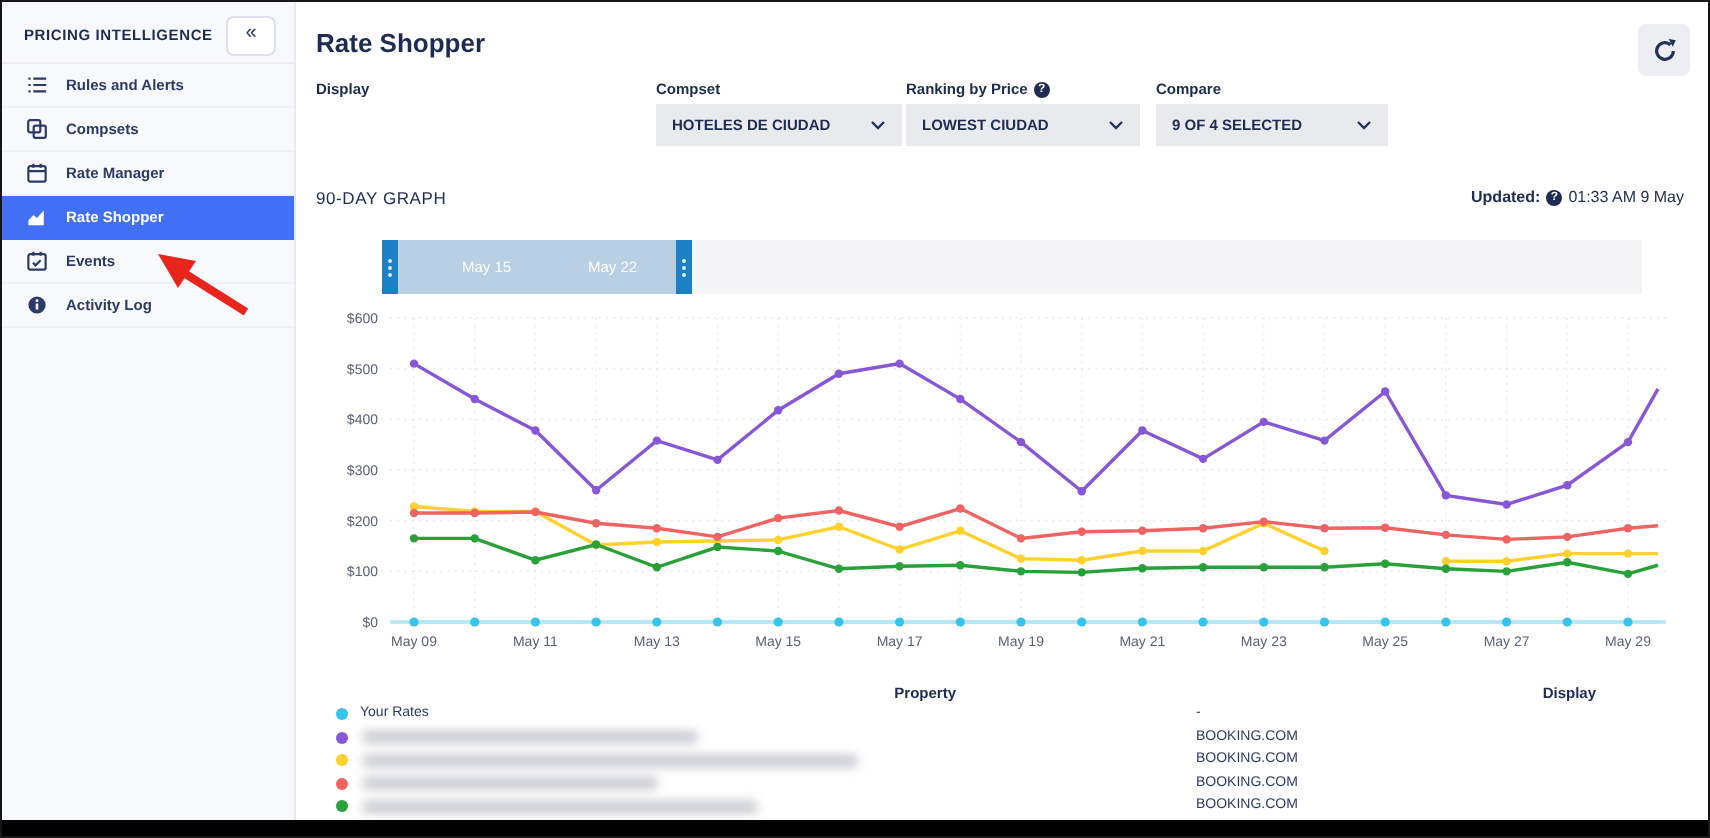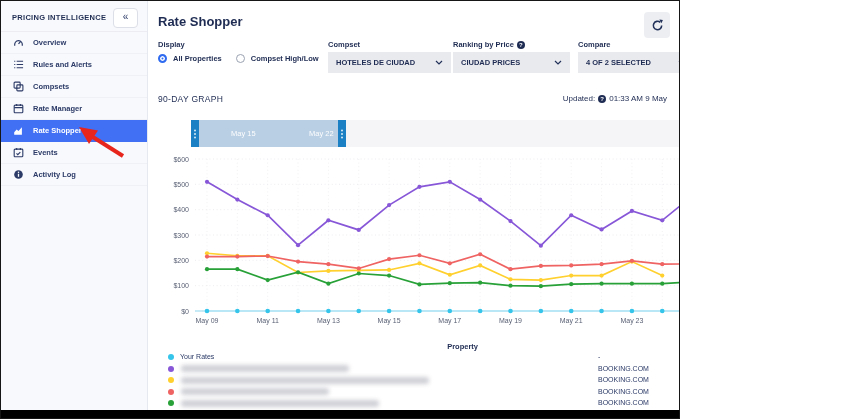--- a/index.html
+++ b/index.html
@@ -1,16 +1,16 @@
 <!DOCTYPE html>
 <html><head>
 <meta charset="utf-8">
 <style>
   html,body{margin:0;padding:0;background:#fff;}
-  .frame{position:relative;width:680px;height:419px;box-sizing:border-box;border:1px solid #161616;
+  .frame{position:relative;width:855px;height:419px;box-sizing:border-box;border:1px solid #161616;
          background:#3b82f6;font-family:"Liberation Sans",sans-serif;overflow:hidden;}
   .bottom-bar{position:absolute;left:0;right:0;bottom:0;height:8px;background:#000;z-index:40;}
 
   
   .sidebar{position:absolute;left:0;top:0;width:147px;height:411px;background:#f8f9fc;
            border-right:1px solid #e7e9f0;box-sizing:border-box;z-index:5;}
   .sb-title{position:absolute;left:11px;top:12px;font-size:7.5px;font-weight:bold;color:#1e2b52;letter-spacing:.3px;}
   .collapse-btn{position:absolute;right:9px;top:7px;width:23px;height:18px;background:#fff;border:1px solid #dcdfe8;
            border-radius:4px;color:#2b3a67;font-size:10px;line-height:16px;text-align:center;cursor:pointer;}
   .sb-divider{position:absolute;left:0;right:0;top:30px;border-top:1px solid #ececf2;}
@@ -35,21 +35,21 @@
   .radio.unsel{border:1.5px solid #9aa2b1;background:#fff;}
   .radio-lab{font-size:7.5px;font-weight:bold;color:#1e2b52;}
   .dd{position:absolute;height:21px;background:#e9eaee;border-radius:0;display:flex;align-items:center;
       justify-content:space-between;padding:0 8px;box-sizing:border-box;font-size:7.5px;font-weight:bold;
       color:#1e2b52;cursor:pointer;}
   .qicon{width:8px;height:8px;border-radius:50%;background:#1e2b52;color:#fff;font-size:6px;font-weight:bold;
       line-height:8px;text-align:center;display:inline-block;}
 
   .section-title{position:absolute;left:10px;top:93px;font-size:8.5px;font-weight:normal;color:#1e2b52;letter-spacing:.3px;}
   .updated{position:absolute;right:12px;top:93px;font-size:8px;color:#1e2b52;display:flex;align-items:center;gap:3px;}
-  .updated b{font-weight:normal;}
+  .updated b{font-weight:bold;}
 
   
   .brush-track{position:absolute;left:43px;top:119px;width:630px;height:27px;background:#f5f5f7;}
   .brush-sel{position:absolute;left:0;top:0;width:155px;height:27px;background:#b9cfe3;}
   .brush-label{position:absolute;top:9px;font-size:7.5px;color:#fdfdfe;}
   .brush-handle{position:absolute;top:0;width:8px;height:27px;background:#1b80c4;display:flex;align-items:center;
       justify-content:center;cursor:ew-resize;}
   .grip{width:2px;height:2px;border-radius:50%;background:#d6eaf7;box-shadow:0 3.5px 0 #d6eaf7,0 -3.5px 0 #d6eaf7;}
 
   
@@ -66,27 +66,20 @@
 
 <div class="frame">
 
   <div class="sidebar">
     <div class="sb-title">PRICING INTELLIGENCE</div>
     <div class="collapse-btn">«</div>
     <div class="sb-divider"></div>
     <div class="sb-nav" id="sb-nav">
         <div class="sb-item">
           <svg width="11" height="11" viewBox="0 0 12 12">
-            <path d="M2 9.5A4.2 4.2 0 1 1 10 9.5" fill="none" stroke="currentColor" stroke-width="1.3"></path>
-            <path d="M6 7.6L8.4 4.8" stroke="currentColor" stroke-width="1.3"></path>
-          </svg>
-          <span>Overview</span>
-        </div>
-        <div class="sb-item">
-          <svg width="11" height="11" viewBox="0 0 12 12">
             <path d="M4 2.5h7M4 6h7M4 9.5h7M1.3 2.5h1.2M1.3 6h1.2M1.3 9.5h1.2" stroke="currentColor" stroke-width="1.2"></path>
           </svg>
           <span>Rules and Alerts</span>
         </div>
         <div class="sb-item">
           <svg width="11" height="11" viewBox="0 0 12 12">
             <rect x="1.2" y="1.2" width="6.6" height="6.6" rx="1" fill="none" stroke="currentColor" stroke-width="1.2"></rect>
             <rect x="4.2" y="4.2" width="6.6" height="6.6" rx="1" fill="none" stroke="currentColor" stroke-width="1.2"></rect>
           </svg>
           <span>Compsets</span>
@@ -132,69 +125,59 @@
     <div class="page-title">Rate Shopper</div>
 
     <div class="refresh-btn">
       <svg width="13" height="13" viewBox="0 0 14 14">
         <path d="M11.5 7a4.5 4.5 0 1 1-1.5-3.35" fill="none" stroke="#223159" stroke-width="1.7"></path>
         <polygon points="9.0,0.6 12.8,1.2 11.2,4.7" fill="#223159"></polygon>
       </svg>
     </div>
 
     <div class="flabel" style="left:10px;top:39px;">Display</div>
-    <div class="radio-row" id="radio-row">
-        <span class="radio-opt">
-          <span class="radio sel"></span>
-          <span class="radio-lab">All Properties</span>
-        </span>
-        <span class="radio-opt">
-          <span class="radio unsel"></span>
-          <span class="radio-lab">Compset High/Low</span>
-        </span>
-      </div>
 
     <div class="flabel" style="left:180px;top:39px;">Compset</div>
     <div class="dd" style="left:180px;top:51px;width:123px;">
       <span>HOTELES DE CIUDAD</span>
       <svg width="8" height="5" viewBox="0 0 8 5">
           <path d="M1 1l3 3 3-3" fill="none" stroke="#223159" stroke-width="1.2"></path>
         </svg>
     </div>
 
     <div class="flabel" style="left:305px;top:39px;">
       <span>Ranking by Price</span>
       <span class="qicon">?</span>
     </div>
     <div class="dd" style="left:305px;top:51px;width:117px;">
-      <span>CIUDAD PRICES</span>
+      <span>LOWEST CIUDAD</span>
       <svg width="8" height="5" viewBox="0 0 8 5">
           <path d="M1 1l3 3 3-3" fill="none" stroke="#223159" stroke-width="1.2"></path>
         </svg>
     </div>
 
     <div class="flabel" style="left:430px;top:39px;">Compare</div>
     <div class="dd" style="left:430px;top:51px;width:116px;">
-      <span>4 OF 2 SELECTED</span>
+      <span>9 OF 4 SELECTED</span>
       <svg width="8" height="5" viewBox="0 0 8 5">
           <path d="M1 1l3 3 3-3" fill="none" stroke="#223159" stroke-width="1.2"></path>
         </svg>
     </div>
 
     <div class="section-title">90-DAY GRAPH</div>
     <div class="updated">
       <b>Updated:</b>
       <span class="qicon">?</span>
       <span>01:33 AM 9 May</span>
     </div>
 
     <div class="brush-track">
       <div class="brush-sel">
         <span class="brush-label" style="left:40px;">May 15</span>
-        <span class="brush-label" style="left:101px;padding-left:17px;">May 22</span>
+        <span class="brush-label" style="left:86px;padding-left:17px;">May 22</span>
         <div class="brush-handle" style="left:0;">
             <span class="grip"></span>
           </div>
         <div class="brush-handle" style="right:0;">
             <span class="grip"></span>
           </div>
       </div>
     </div>
 
     <svg id="chart" style="position:absolute;left:3px;top:150px;" width="700" height="188" viewBox="0 0 700 188">

